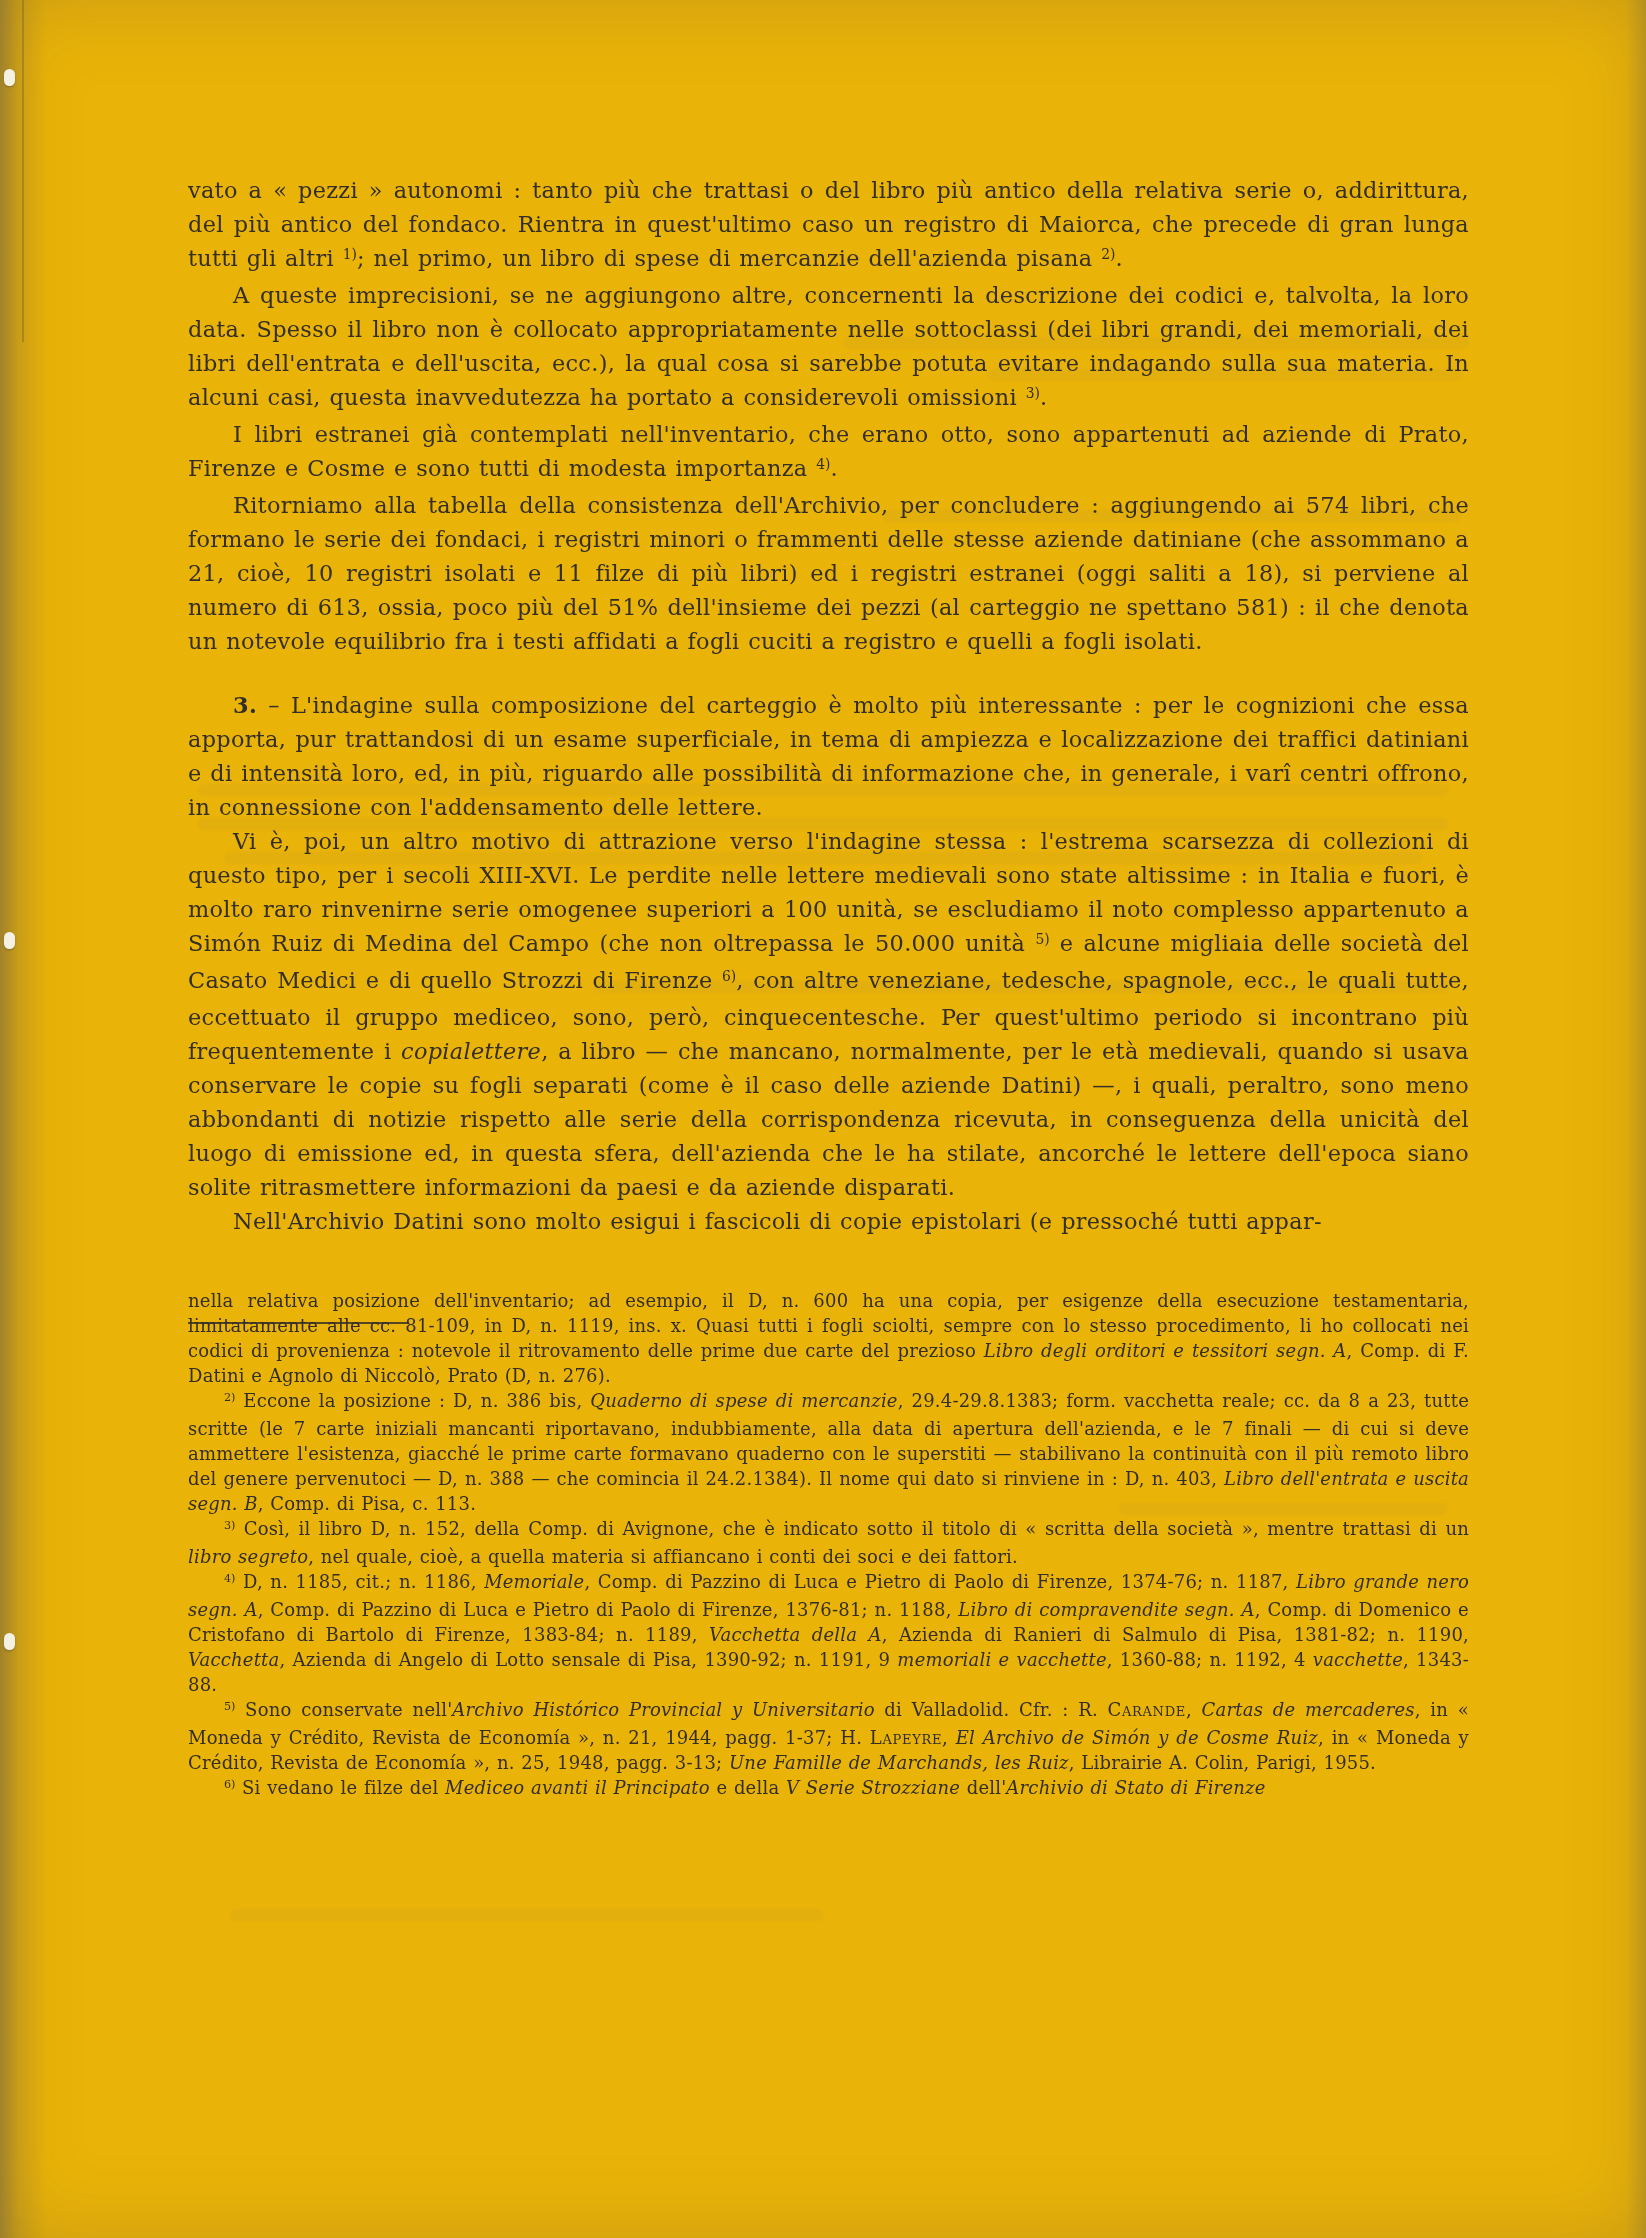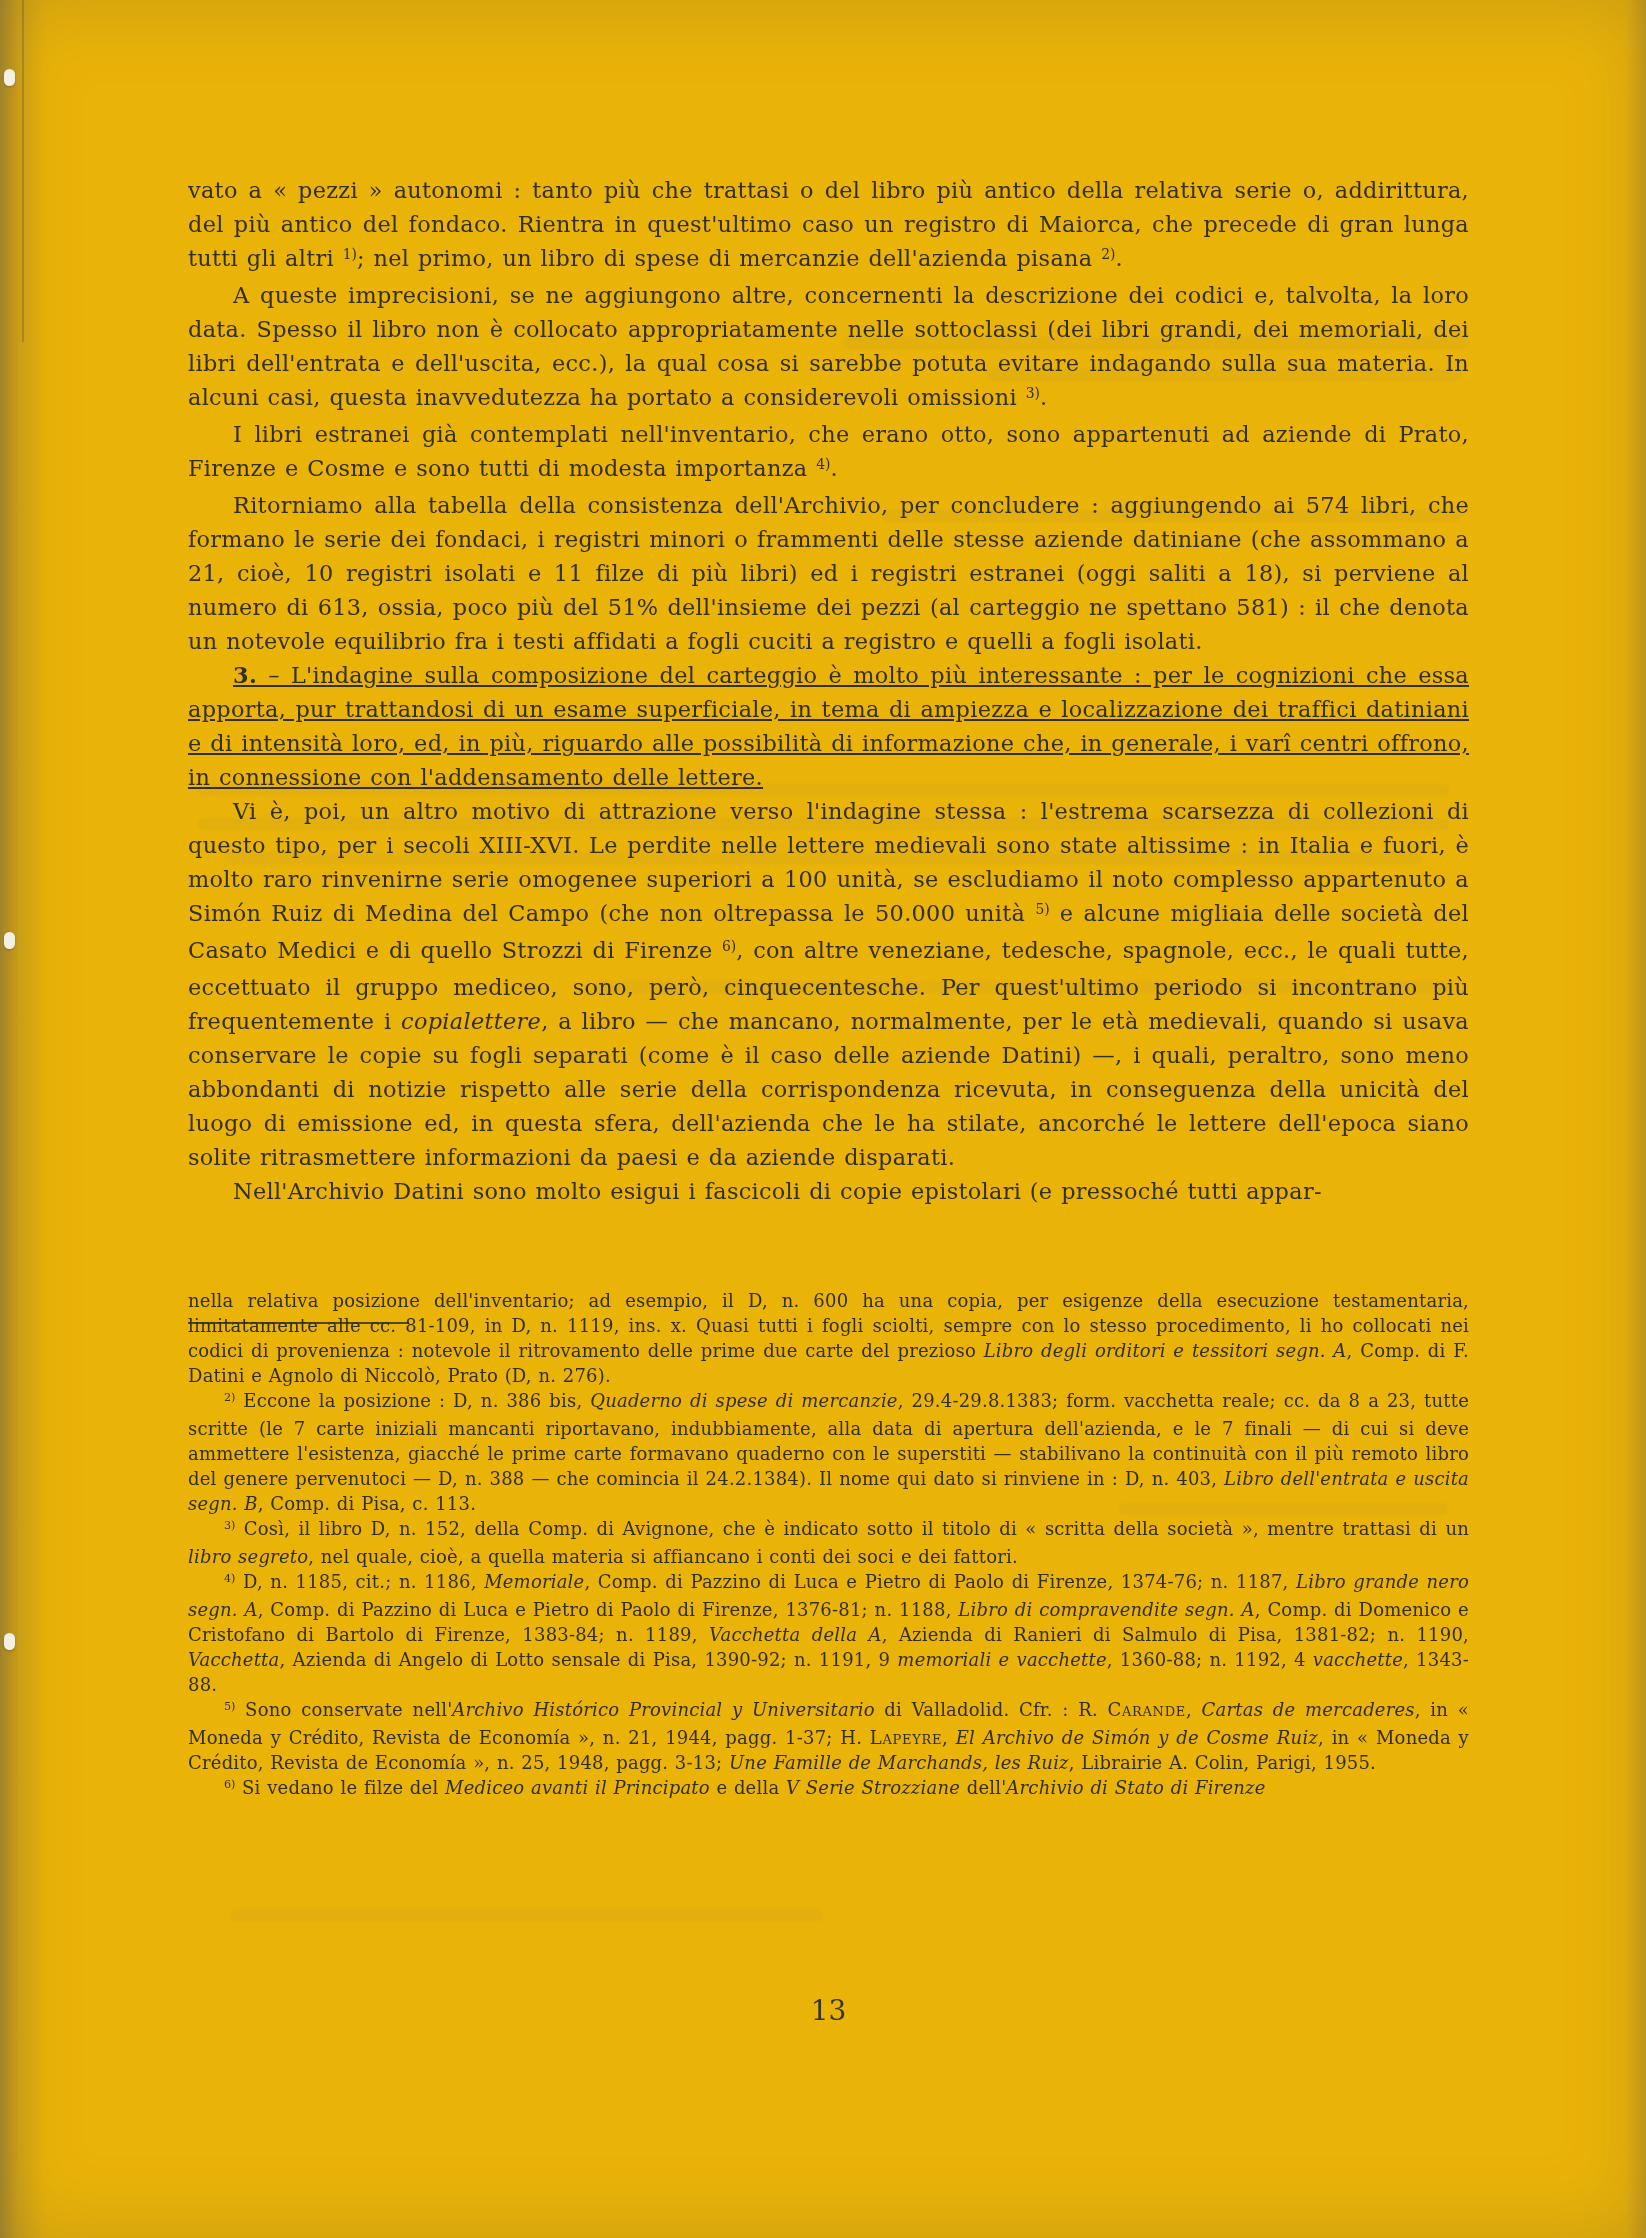--- a/index.html
+++ b/index.html
@@ -36,21 +36,21 @@
   }
   
   .body-text{
     position:absolute;left:188px;top:173px;width:1281px;
     font-size:22.4px;line-height:34px;
     text-align:justify;
     letter-spacing:0.3px;word-spacing:1.3px;
   }
   .body-text p{margin:0;}
   .body-text p.indent{text-indent:45px;}
-  .body-text p.section{text-decoration:underline;}
+  .body-text p.section{margin-top:30px;}
   .footnote-rule{
     position:absolute;left:188px;top:1322px;width:221px;height:2px;
     background:rgba(55,50,40,.85);
   }
   .footnotes{
     position:absolute;left:188px;top:1288px;width:1281px;
     font-size:18px;line-height:25px;
     text-align:justify;
     letter-spacing:0.2px;word-spacing:0.7px;
   }
@@ -101,16 +101,15 @@
 
   <div class="footnotes">
       <p class=""><span>nella relativa posizione dell'inventario; ad esempio, il D, n. 600 ha una copia, per esigenze della esecuzione testamentaria, limitatamente alle cc. 81-109, in D, n. 1119, ins. x. Quasi tutti i fogli sciolti, sempre con lo stesso procedimento, li ho collocati nei codici di provenienza : notevole il ritrovamento delle prime due carte del prezioso </span><span class="it">Libro degli orditori e tessitori segn. A</span><span>, Comp. di F. Datini e Agnolo di Niccolò, Prato (D, n. 276).</span></p>
       <p class="indent"><span class="sup">2)</span><span> Eccone la posizione : D, n. 386 bis, </span><span class="it">Quaderno di spese di mercanzie</span><span>, 29.4-29.8.1383; form. vacchetta reale; cc. da 8 a 23, tutte scritte (le 7 carte iniziali mancanti riportavano, indubbiamente, alla data di apertura dell'azienda, e le 7 finali — di cui si deve ammettere l'esistenza, giacché le prime carte formavano quaderno con le superstiti — stabilivano la continuità con il più remoto libro del genere pervenutoci — D, n. 388 — che comincia il 24.2.1384). Il nome qui dato si rinviene in : D, n. 403, </span><span class="it">Libro dell'entrata e uscita segn. B</span><span>, Comp. di Pisa, c. 113.</span></p>
       <p class="indent"><span class="sup">3)</span><span> Così, il libro D, n. 152, della Comp. di Avignone, che è indicato sotto il titolo di « scritta della società », mentre trattasi di un </span><span class="it">libro segreto</span><span>, nel quale, cioè, a quella materia si affiancano i conti dei soci e dei fattori.</span></p>
       <p class="indent"><span class="sup">4)</span><span> D, n. 1185, cit.; n. 1186, </span><span class="it">Memoriale</span><span>, Comp. di Pazzino di Luca e Pietro di Paolo di Firenze, 1374-76; n. 1187, </span><span class="it">Libro grande nero segn. A</span><span>, Comp. di Pazzino di Luca e Pietro di Paolo di Firenze, 1376-81; n. 1188, </span><span class="it">Libro di compravendite segn. A</span><span>, Comp. di Domenico e Cristofano di Bartolo di Firenze, 1383-84; n. 1189, </span><span class="it">Vacchetta della A</span><span>, Azienda di Ranieri di Salmulo di Pisa, 1381-82; n. 1190, </span><span class="it">Vacchetta</span><span>, Azienda di Angelo di Lotto sensale di Pisa, 1390-92; n. 1191, 9 </span><span class="it">memoriali e vacchette</span><span>, 1360-88; n. 1192, 4 </span><span class="it">vacchette</span><span>, 1343-88.</span></p>
       <p class="indent"><span class="sup">5)</span><span> Sono conservate nell'</span><span class="it">Archivo Histórico Provincial y Universitario</span><span> di Valladolid. Cfr. : R. </span><span class="sc">Carande</span><span>, </span><span class="it">Cartas de mercaderes</span><span>, in « Moneda y Crédito, Revista de Economía », n. 21, 1944, pagg. 1-37; H. </span><span class="sc">Lapeyre</span><span>, </span><span class="it">El Archivo de Simón y de Cosme Ruiz</span><span>, in « Moneda y Crédito, Revista de Economía », n. 25, 1948, pagg. 3-13; </span><span class="it">Une Famille de Marchands, les Ruiz</span><span>, Librairie A. Colin, Parigi, 1955.</span></p>
       <p class="indent"><span class="sup">6)</span><span> Si vedano le filze del </span><span class="it">Mediceo avanti il Principato</span><span> e della </span><span class="it">V Serie Strozziane</span><span> dell'</span><span class="it">Archivio di Stato di Firenze</span></p>
     </div>
 
-  <div class="page-number">13</div>
 
 </div>
 
 
 </body></html>

